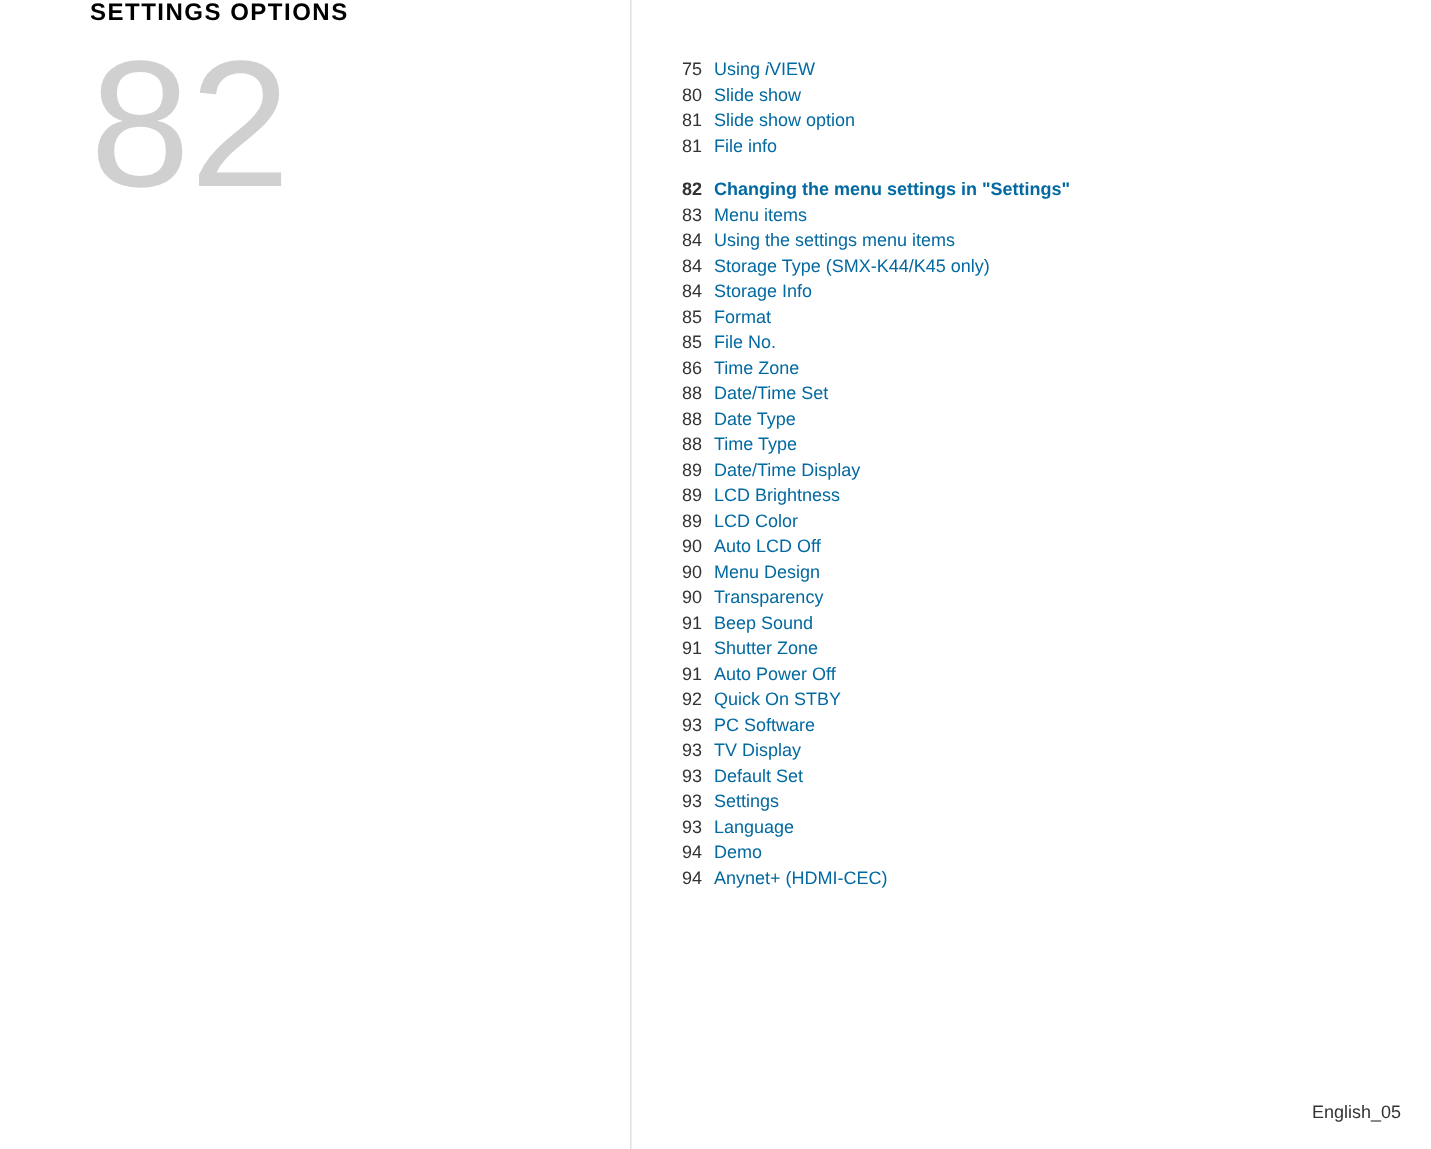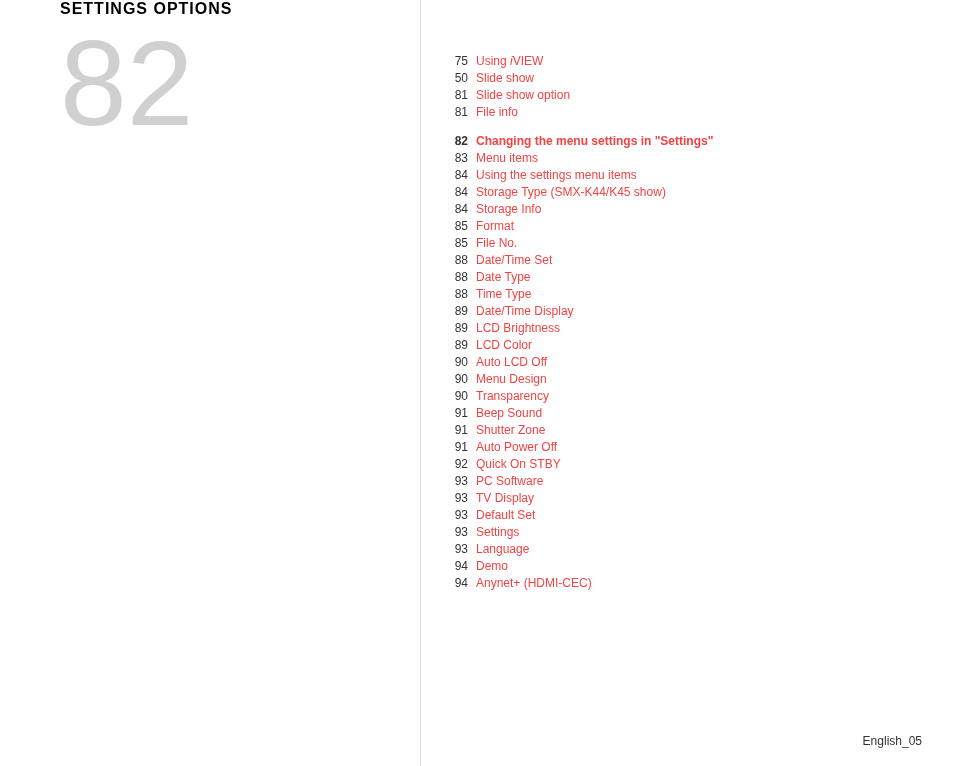--- a/index.html
+++ b/index.html
@@ -42,21 +42,21 @@
       font-size: 120px;
       font-weight: 300;
       color: #d0d0d0;
       line-height: 1;
       margin-top: -5px;
     }
 
     
     .right-panel {
       flex: 1;
-      padding: 52px 40px 50px 20px;
+      padding: 37px 40px 50px 20px;
       display: flex;
       flex-direction: column;
     }
 
     .toc-table {
       display: table;
       width: 100%;
     }
 
     .toc-row {
@@ -70,40 +70,40 @@
       color: #333;
       padding: 1.5px 8px 1.5px 0;
       text-align: right;
       vertical-align: top;
       white-space: nowrap;
     }
 
     .toc-text {
       display: table-cell;
       font-size: 12px;
-      color: #ef4444;
+      color: #0369a1;
       padding: 1.5px 0;
       vertical-align: top;
     }
 
     .toc-row.bold .toc-num,
     .toc-row.bold .toc-text {
       font-weight: 700;
     }
 
     .spacer-row {
       height: 12px;
       display: block;
     }
 
     
     .footer {
       position: absolute;
       bottom: 18px;
-      right: 32px;
+      right: 20px;
       font-size: 12px;
       color: #333;
       text-align: right;
     }
 
     .divider-line {
       position: absolute;
       top: 0;
       left: 420px;
       width: 1px;
@@ -123,21 +123,21 @@
 
   <div class="divider-line"></div>
 
   <div class="right-panel">
     <div class="toc-table" id="toc-top">
         <div class="toc-row">
           <div class="toc-num">75</div>
           <div class="toc-text">Using <i>i</i>VIEW</div>
         </div>
         <div class="toc-row">
-          <div class="toc-num">50</div>
+          <div class="toc-num">80</div>
           <div class="toc-text">Slide show</div>
         </div>
         <div class="toc-row">
           <div class="toc-num">81</div>
           <div class="toc-text">Slide show option</div>
         </div>
         <div class="toc-row">
           <div class="toc-num">81</div>
           <div class="toc-text">File info</div>
         </div>
@@ -151,33 +151,37 @@
         <div class="toc-row">
           <div class="toc-num">83</div>
           <div class="toc-text">Menu items</div>
         </div>
         <div class="toc-row">
           <div class="toc-num">84</div>
           <div class="toc-text">Using the settings menu items</div>
         </div>
         <div class="toc-row">
           <div class="toc-num">84</div>
-          <div class="toc-text">Storage Type (SMX-K44/K45 show)</div>
+          <div class="toc-text">Storage Type (SMX-K44/K45 only)</div>
         </div>
         <div class="toc-row">
           <div class="toc-num">84</div>
           <div class="toc-text">Storage Info</div>
         </div>
         <div class="toc-row">
           <div class="toc-num">85</div>
           <div class="toc-text">Format</div>
         </div>
         <div class="toc-row">
           <div class="toc-num">85</div>
           <div class="toc-text">File No.</div>
+        </div>
+        <div class="toc-row">
+          <div class="toc-num">86</div>
+          <div class="toc-text">Time Zone</div>
         </div>
         <div class="toc-row">
           <div class="toc-num">88</div>
           <div class="toc-text">Date/Time Set</div>
         </div>
         <div class="toc-row">
           <div class="toc-num">88</div>
           <div class="toc-text">Date Type</div>
         </div>
         <div class="toc-row">

